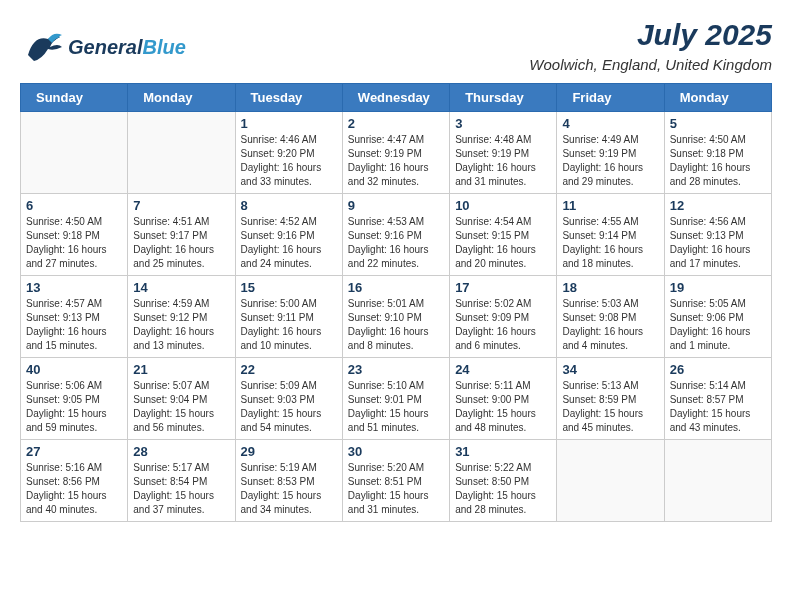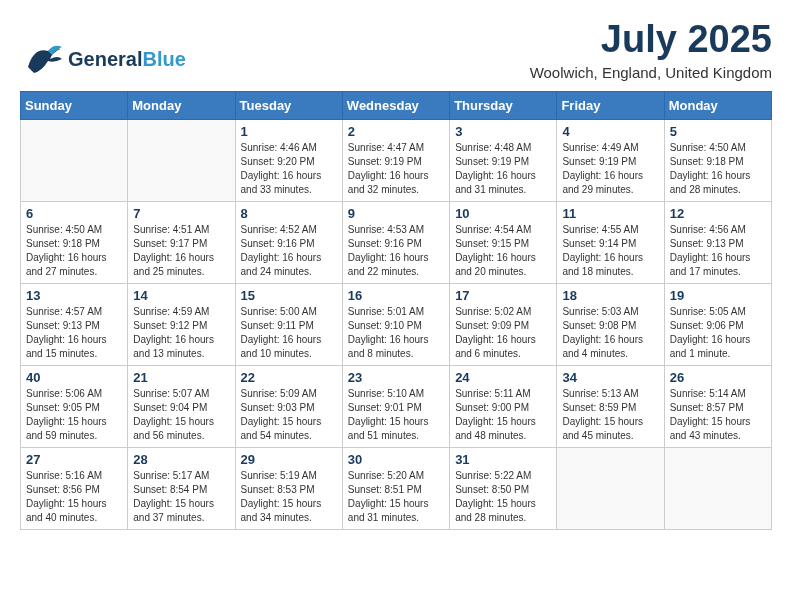--- a/index.html
+++ b/index.html
@@ -6,48 +6,49 @@
     body {
       font-family: Arial, sans-serif;
       background: #fff;
       width: 792px;
       min-height: 612px;
       padding: 20px;
     }
     .header {
       display: flex;
       justify-content: space-between;
-      align-items: flex-end;
+      align-items: center;
       margin-bottom: 10px;
+      font-style: italic;
     }
     .title-block {
       text-align: right;
     }
     .month-title {
-      font-size: 38px;
+      font-size: 30px;
       font-weight: bold;
       color: #1a3a5c;
       line-height: 1;
     }
     .location {
       font-size: 15px;
       color: #333;
       margin-top: 6px;
     }
     .calendar {
       width: 100%;
       border-collapse: collapse;
       border: 1px solid #ccc;
     }
     .calendar th {
       background: #3a7abf;
       color: #fff;
       font-size: 13px;
       font-weight: bold;
-      padding: 6px 4px;
+      padding: 6px 15px;
       text-align: left;
       border: 1px solid #2a6aaf;
     }
     .calendar td {
       vertical-align: top;
       border: 1px solid #ccc;
       padding: 4px 5px;
       width: 107px;
       min-height: 80px;
       font-size: 10px;

